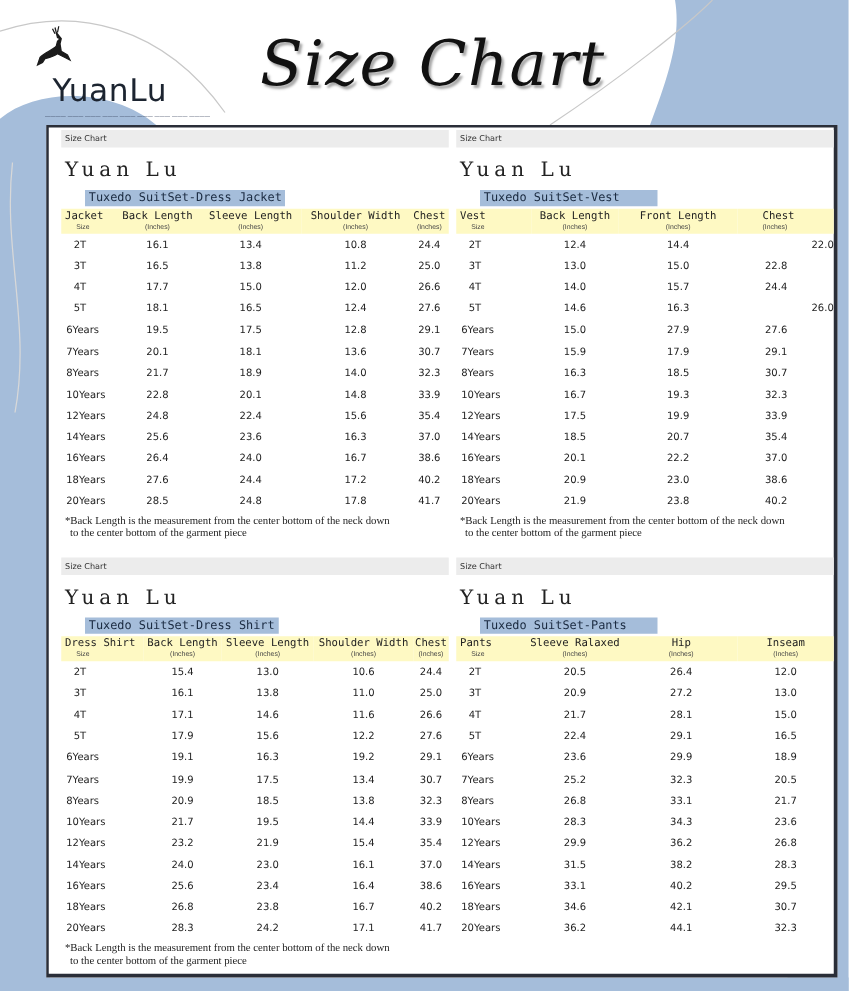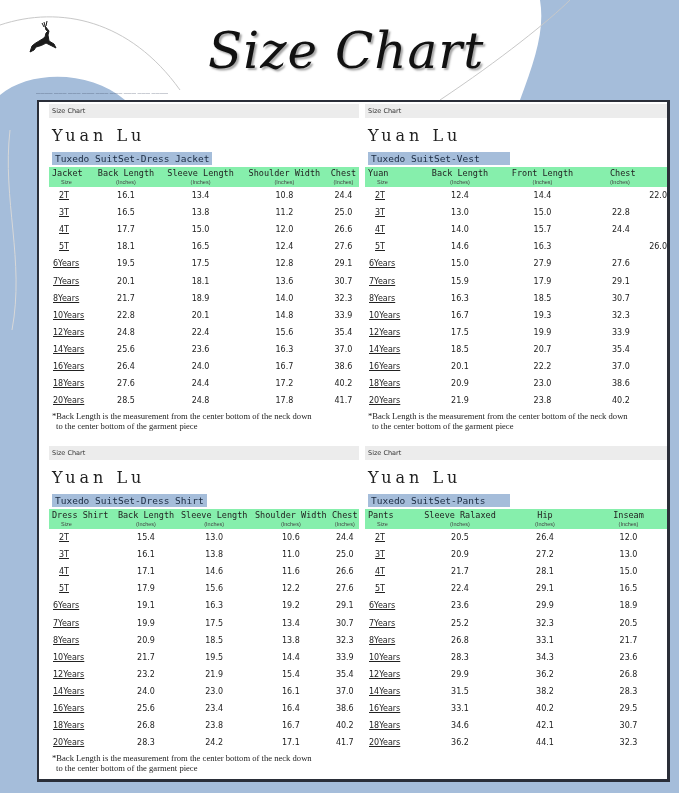--- a/index.html
+++ b/index.html
@@ -17,31 +17,31 @@
   .frame { position: absolute; left: 37px; top: 100px; width: 633px; height: 682px; background: #fff; border: 2px solid #2a2e38; border-right-width: 3px; border-bottom-width: 3px; z-index: 2; }
 
   .panel { position: absolute; width: 310px; }
   .p-tl { left: 10px; top: 2px; }
   .p-tr { left: 326px; top: 2px; width: 302px; }
   .p-bl { left: 10px; top: 344px; }
   .p-br { left: 326px; top: 344px; width: 302px; }
 
   .panel-head { height: 14px; background: #ececec; font-size: 6.5px; line-height: 14px; padding-left: 3px; color: #333; font-family: "DejaVu Sans", sans-serif; }
   .brand { font-family: "DejaVu Serif", serif; font-size: 16px; letter-spacing: 4px; margin: 8px 0 0 3px; height: 22px; color: #222; }
-  .subtitle { display: inline-block; background: #a5bdda; font-family: "DejaVu Sans Mono", monospace; font-size: 9.5px; padding: 1px 3px; margin: 2px 0 2px 3px; color: #1a2a40; min-width: 142px; }
+  .subtitle { display: inline-block; background: #a5bdda; font-family: "DejaVu Sans Mono", monospace; font-size: 9.5px; padding: 1px 3px; margin: 2px 0 2px 19px; color: #1a2a40; min-width: 142px; }
 
   table { width: 100%; border-collapse: collapse; }
-  thead tr { background: #86efac; margin-top: 43px; }
+  thead tr { background: #fef9c3; margin-top: 43px; }
   th { font-weight: normal; text-align: center; padding: 1px 0 0 0; vertical-align: top; }
   th .h1 { display: block; font-family: "DejaVu Sans Mono", monospace; font-size: 8.5px; color: #222; white-space: nowrap; }
   th .h2 { display: block; font-size: 5.5px; color: #444; margin-top: 1px; margin-bottom: 2px; }
   th.first { text-align: left; padding-left: 3px; }
   th.first .h2 { padding-left: 9px; }
   td { text-align: center; font-size: 8px; height: 17.1px; color: #222; font-family: "DejaVu Sans", sans-serif; }
-  td.first { text-align: left; padding-left: 10px; text-decoration: underline; }
+  td.first { text-align: left; padding-left: 10px; }
   td.first.yr { padding-left: 4px; }
 
   .note { font-family: "Liberation Serif", serif; font-size: 8.6px; line-height: 10px; margin-top: 2px; padding-left: 3px; color: #222; }
 </style>
 </head>
 <body>
 
 <svg class="bg-layer" width="679" height="793" viewBox="0 0 679 793">
   <path d="M0,95 C30,70 90,70 125,100 L160,110 L0,110 Z" fill="#a5bdda"></path>
   <path d="M0,100 L0,793 L40,793 L40,100 Z" fill="#a5bdda"></path>
@@ -49,20 +49,21 @@
   <path d="M0,782 L679,782 L679,793 L0,793 Z" fill="#a5bdda"></path>
   <path d="M0,25 C60,5 130,20 180,90" stroke="#c8c8c8" stroke-width="1" fill="none"></path>
   <path d="M440,100 C500,60 550,20 570,0" stroke="#c8c8c8" stroke-width="1" fill="none"></path>
   <path d="M10,130 C2,200 25,260 12,330" stroke="#d8d8d8" stroke-width="1" fill="none"></path>
 </svg>
 
 <div class="logo">
   <svg width="40" height="40" viewBox="0 0 40 40" style="position:absolute;left:2px;top:0;">
     <path d="M20,2 L21,6 M23,1 L22,6 M18,3 L20,7 M21,6 L22,10 L24,11 L22,13 L21,17 C18,20 12,22 8,26 L6,32 L10,30 L12,27 C16,26 19,25 22,23 L28,26 L32,28 L30,24 L25,21 L24,15 L25,11 Z" fill="#1b1b1b" stroke="#1b1b1b" stroke-width="1"></path>
   </svg>
+  <div class="logo-text">YuanLu</div>
   <div class="logo-tag">———— ——— ——— ——— ——— ——— ——— ——— ————</div>
 </div>
 
 <div class="main-title">Size Chart</div>
 
 <div class="frame">
 
   <div class="panel p-tl">
     <div class="panel-head">Size Chart</div>
     <div class="brand">Yuan Lu</div>
@@ -193,21 +194,21 @@
   </div>
 
   <div class="panel p-tr">
     <div class="panel-head">Size Chart</div>
     <div class="brand">Yuan Lu</div>
     <div class="subtitle">Tuxedo SuitSet-Vest</div>
     <table>
       <thead>
           <tr>
         <th class="first" style="width:60px">
-              <span class="h1">Yuan</span>
+              <span class="h1">Vest</span>
               <span class="h2">Size</span>
             </th>
         <th style="width:70px">
               <span class="h1">Back Length</span>
               <span class="h2">(Inches)</span>
             </th>
         <th style="width:95px">
               <span class="h1">Front Length</span>
               <span class="h2">(Inches)</span>
             </th>

